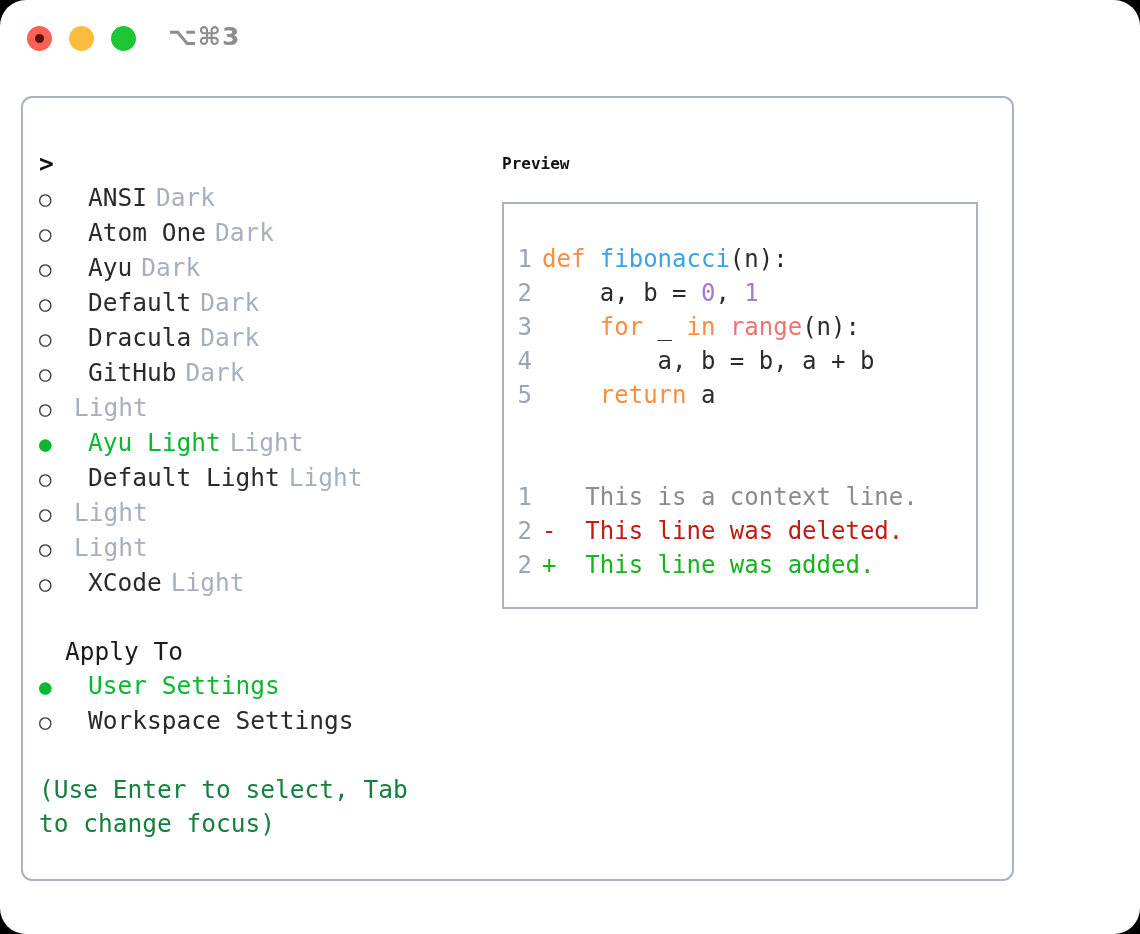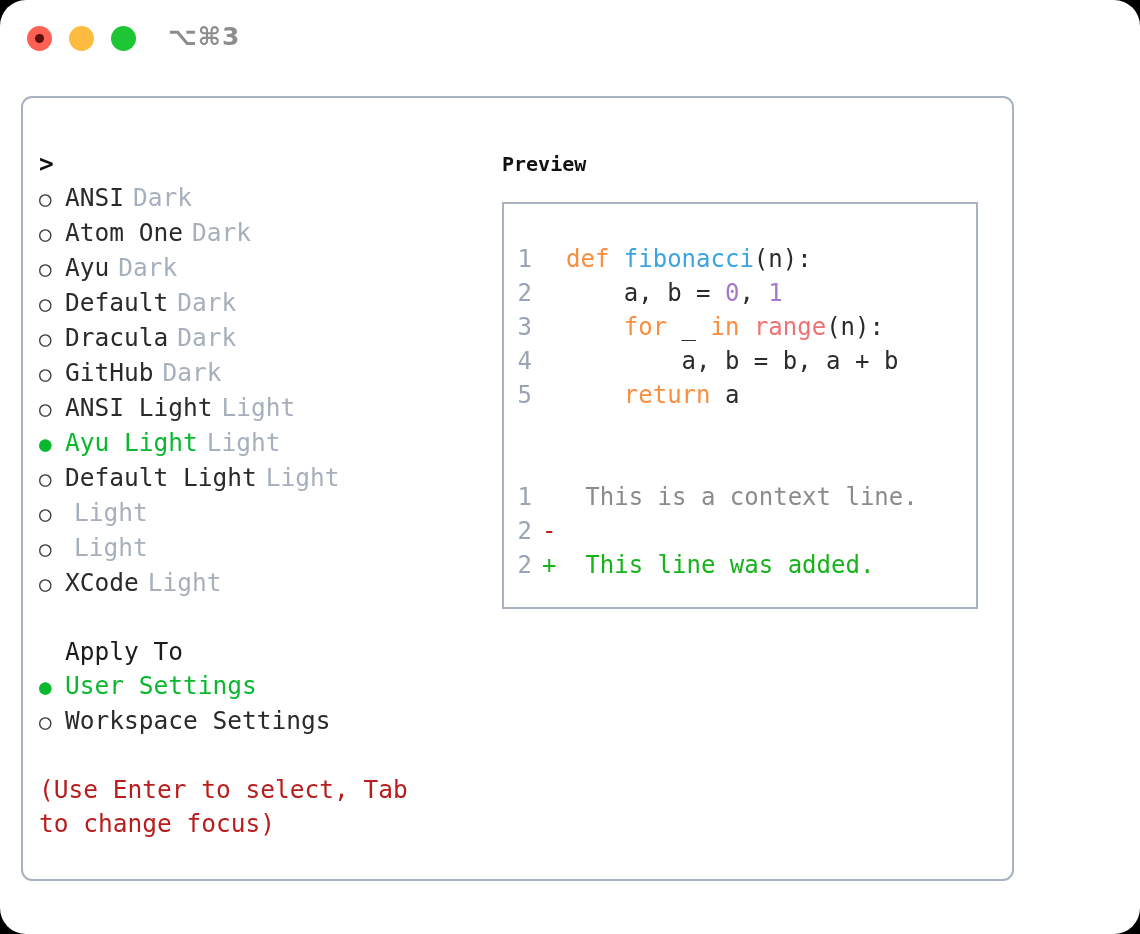--- a/index.html
+++ b/index.html
@@ -128,21 +128,21 @@
   .marker.bullet-off {
     color: #3a3a3a;
   }
   .marker.caret {
     color: #111111;
     font-size: 24.5px;
     font-weight: 700;
   }
   .marker.blank { color: transparent; }
 
-  .item-name { color: #2a2a2a; }
+  .item-name { color: #2a2a2a; margin-left: 23px; }
   .item-name.selected { color: #0ab82f; }
   .item-tag {
     color: #a6b0bd;
     margin-left: 9px;
   }
 
   .spacer-sm { height: 34px; }
 
   .apply-header {
     font-size: 24.5px;
@@ -150,34 +150,34 @@
     color: #1b1b1b;
     font-weight: 400;
     white-space: pre;
     display: flex;
   }
 
   .hint {
     margin-top: 34px;
     font-size: 24.5px;
     line-height: 34px;
-    color: #b91c1c;
+    color: #15803d;
     width: 410px;
   }
 
   
   .right-col {
     position: absolute;
     left: 479px;
     top: 49px;
     width: 490px;
   }
 
   .preview-title {
-    font-size: 20px;
+    font-size: 16px;
     line-height: 34px;
     font-weight: 700;
     color: #111111;
   }
 
   .preview-box {
     margin-top: 21px;
     width: 476px;
     height: 407px;
     border: 2px solid #a9b2bf;
@@ -195,21 +195,21 @@
     white-space: pre;
   }
   .gutter {
     width: 38px;
     flex: 0 0 38px;
     text-align: right;
     color: #9aa4b2;
     padding-right: 10px;
     box-sizing: border-box;
   }
-  .code-text { color: #2b2b2b; margin-left: 24px; }
+  .code-text { color: #2b2b2b; }
 
   .tok-kw   { color: #fa8d3e; }
   .tok-fn   { color: #3aa3e3; }
   .tok-num  { color: #a37acc; }
   .tok-call { color: #f07171; }
   .tok-pln  { color: #2b2b2b; }
 
   .blank-line { height: 34px; }
 
   .diff-ctx { color: #8b8b8b; text-align: center; }
@@ -270,21 +270,20 @@
         </div>
 
         <div class="list-line">
           <span class="marker bullet-off">○</span>
           <span class="item-name">GitHub</span>
           <span class="item-tag">Dark</span>
         </div>
 
         <div class="list-line">
           <span class="marker bullet-off">○</span>
-          <span class="item-name">ANSI Light</span>
           <span class="item-tag">Light</span>
         </div>
 
         <div class="list-line">
           <span class="marker bullet-on">●</span>
           <span class="item-name selected">Ayu Light</span>
           <span class="item-tag">Light</span>
         </div>
 
         <div class="list-line">
@@ -367,20 +366,21 @@
             <span class="gutter">1</span>
             <span class="diff-ctx"> </span>
             <span class="diff-ctx">&nbsp;&nbsp;</span>
             <span class="diff-ctx">This is a context line.</span>
           </div>
 
           <div class="code-line">
             <span class="gutter">2</span>
             <span class="diff-del">-</span>
             <span class="diff-del">&nbsp;&nbsp;</span>
+            <span class="diff-del">This line was deleted.</span>
           </div>
 
           <div class="code-line">
             <span class="gutter">2</span>
             <span class="diff-add">+</span>
             <span class="diff-add">&nbsp;&nbsp;</span>
             <span class="diff-add">This line was added.</span>
           </div>
 
         </div>

